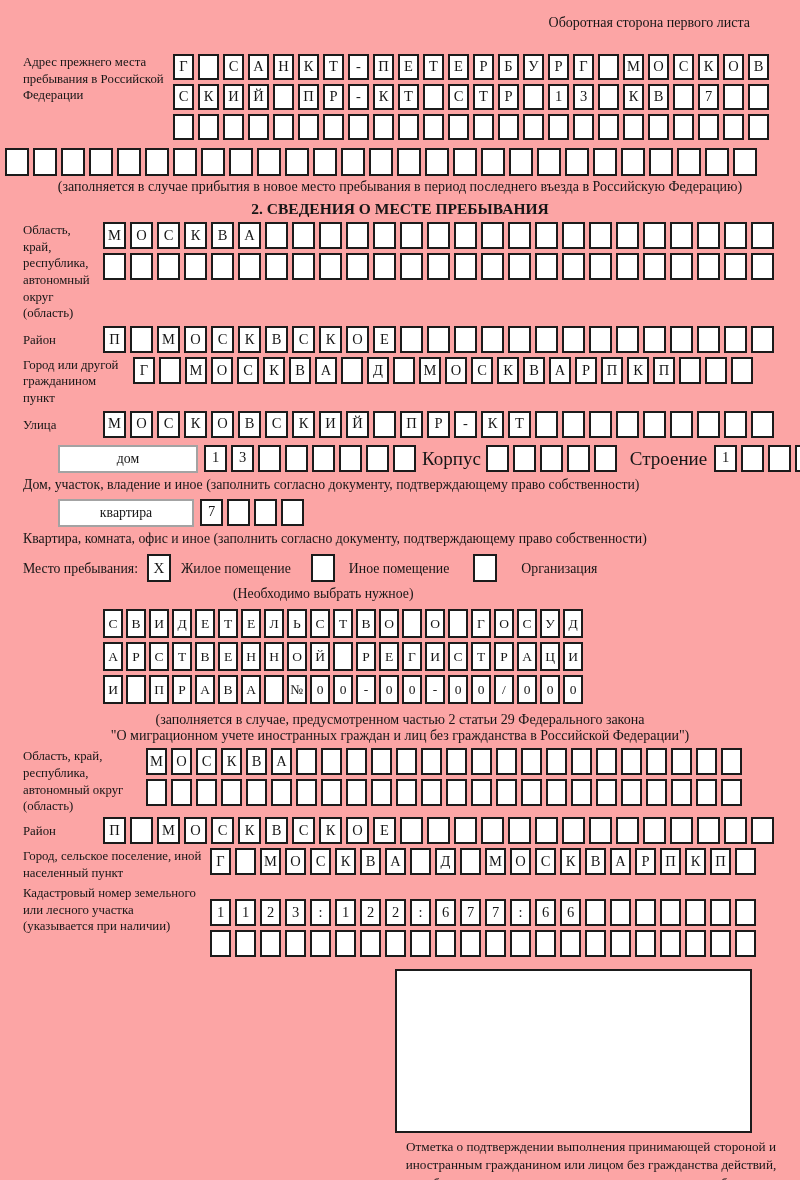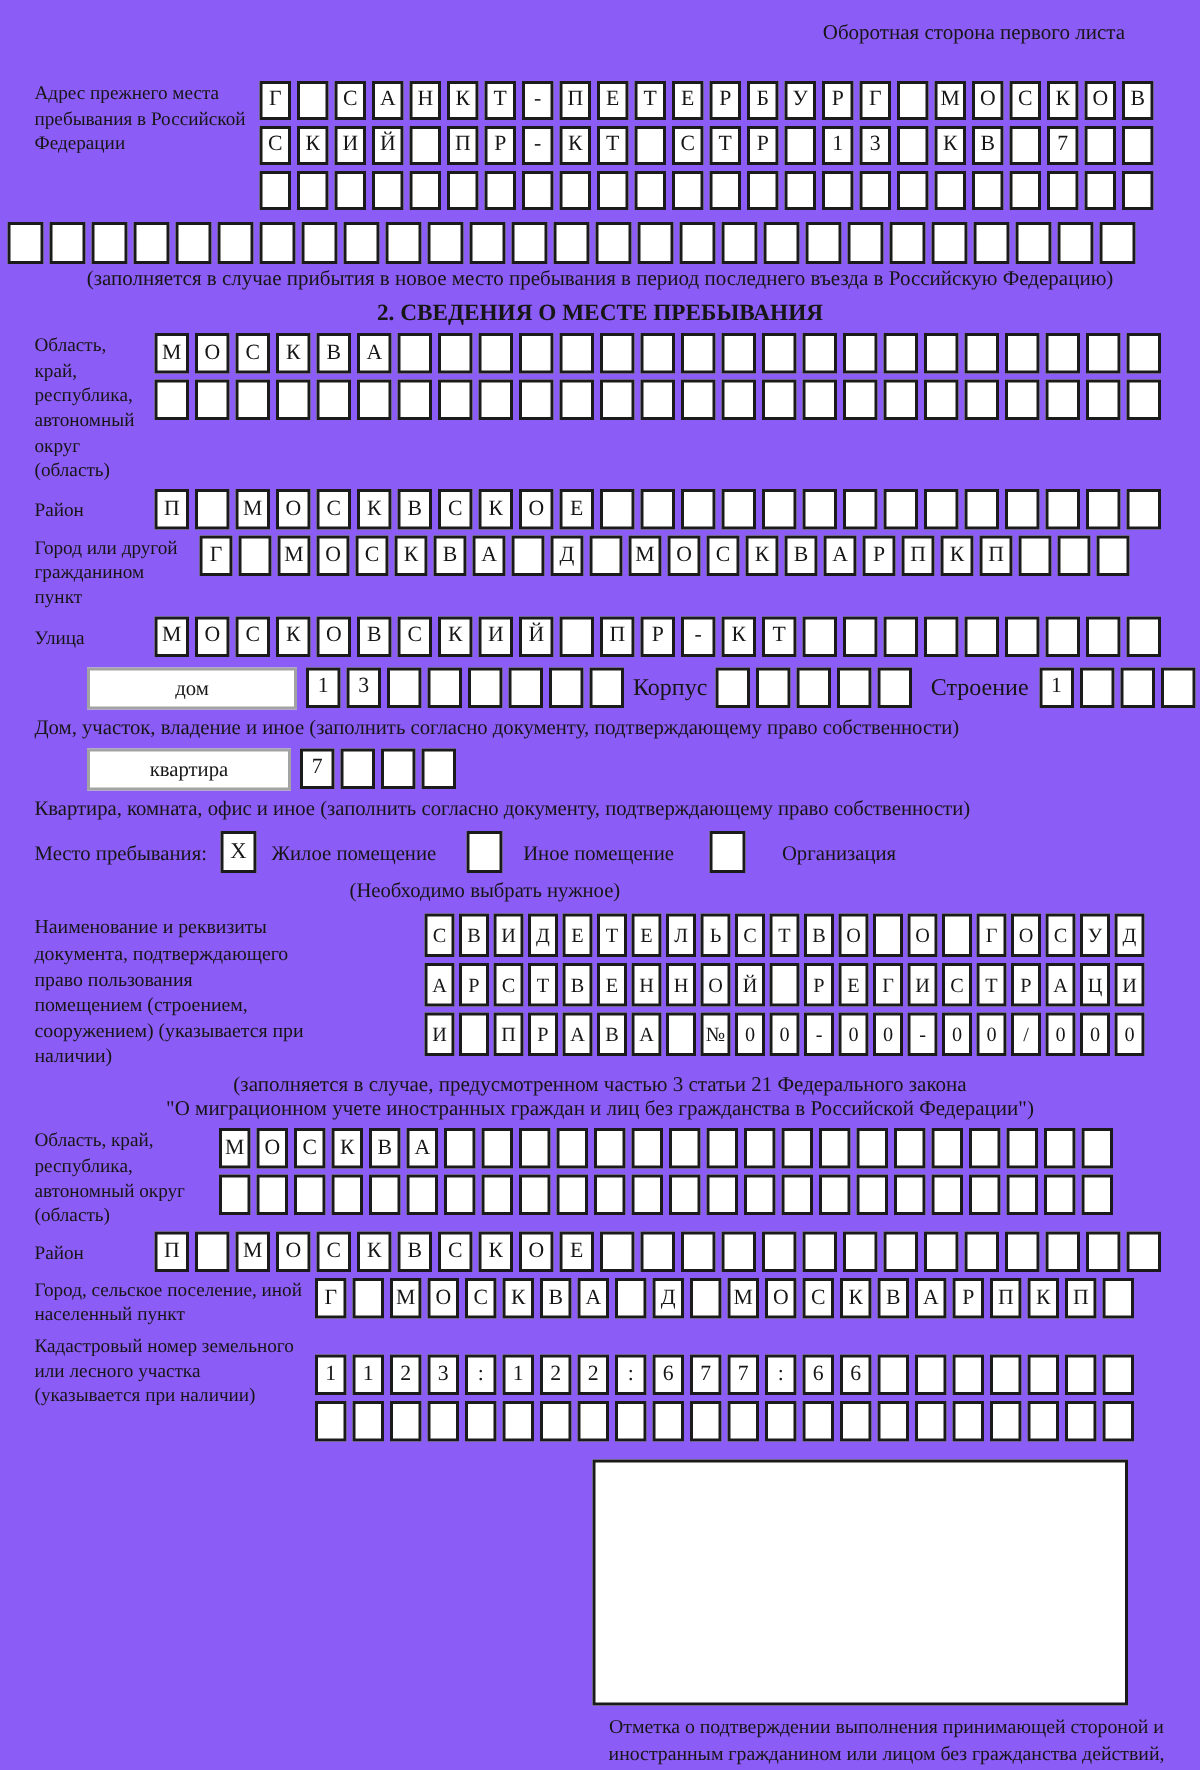--- a/index.html
+++ b/index.html
@@ -1,21 +1,21 @@
 <!DOCTYPE html>
 <html><head>
 <meta charset="utf-8">
 <style>
   html,body{margin:0;padding:0;background:#fff;}
   body{
     width:800px;height:1180px;
     font-family:"Liberation Serif","DejaVu Serif",serif;
     color:#161616;overflow:hidden;
   }
-  .page{position:relative;width:800px;height:1180px;background:#8b5cf6;}
+  .page{position:relative;width:800px;height:1180px;background:#fca5a5;}
   .header-note{padding:15px 50px 0 0;text-align:right;font-size:14px;}
   .lbl{font-size:12.8px;line-height:1.3;}
   .lbl14{font-size:13.8px;line-height:1.3;}
   .flexrow{display:flex;align-items:flex-start;}
   .cellcol > .cellrow{margin-bottom:4px;}
   .cellrow{display:flex;align-items:flex-start;}
   .cell{
     box-sizing:border-box;flex:none;background:#fff;
     border:2px solid #1b1b1b;
     display:flex;align-items:center;justify-content:center;
@@ -26,21 +26,21 @@
   .cg-b .cell{width:23px;height:27px;margin-right:4px;}
   .cg-c24 .cell{width:22px;height:27px;margin-right:4px;}
   .cg-doc .cell{width:20px;height:29px;margin-right:3px;font-size:13.5px;}
   .cg-low .cell{width:21px;height:27px;margin-right:4px;}
   .note-c{text-align:center;font-size:14px;}
   .sec-title{text-align:center;font-weight:bold;font-size:15.5px;}
   .widebox{
     box-sizing:border-box;border:2px solid #a3a3a3;height:28px;flex:none;
     display:flex;align-items:center;justify-content:center;font-size:13.8px;background:#fff;
   }
-  .inline-lbl{font-size:16px;line-height:28px;flex:none;text-align:right;}
+  .inline-lbl{font-size:19px;line-height:28px;flex:none;text-align:right;}
   .chk{
     box-sizing:border-box;width:24px;height:28px;flex:none;border:2px solid #1b1b1b;
     display:inline-flex;align-items:center;justify-content:center;font-size:15px;background:#fff;
   }
   .stay{display:flex;align-items:center;margin:7px 0 0 23px;}
   .stamp-box{
     box-sizing:border-box;margin:8px 0 0 395px;width:357px;height:164px;
     border:2px solid #1b1b1b;background:#fff;
   }
   .stamp-note{margin:5px 0 0 385px;width:412px;text-align:center;font-size:13.2px;line-height:1.35;}
@@ -366,21 +366,20 @@
     <span class="chk" style="margin-left:9px">X</span>
     <span class="lbl14" style="margin-left:10px">Жилое помещение</span>
     <span class="chk" style="margin-left:20px"></span>
     <span class="lbl14" style="margin-left:14px">Иное помещение</span>
     <span class="chk" style="margin-left:24px"></span>
     <span class="lbl14" style="margin-left:24px">Организация</span>
   </div>
   <div class="lbl14" style="margin:3px 0 0 233px">(Необходимо выбрать нужное)</div>
 
   <div class="flexrow" style="margin:6px 0 0 23px">
-    <div class="lbl" style="width:180px;flex:none;font-size:13.2px">Наименование и реквизиты документа, подтверждающего право пользования помещением (строением, сооружением) (указывается при наличии)</div>
     <div class="cellcol" style="margin-left:80px">
       <div class="cellrow cg-doc">
           <span class="cell">С</span>
           <span class="cell">В</span>
           <span class="cell">И</span>
           <span class="cell">Д</span>
           <span class="cell">Е</span>
           <span class="cell">Т</span>
           <span class="cell">Е</span>
           <span class="cell">Л</span>
@@ -440,21 +439,21 @@
           <span class="cell">0</span>
           <span class="cell">0</span>
           <span class="cell">/</span>
           <span class="cell">0</span>
           <span class="cell">0</span>
           <span class="cell">0</span>
         </div>
     </div>
   </div>
 
-  <div class="note-c" style="margin-top:4px">(заполняется в случае, предусмотренном частью 3 статьи 21 Федерального закона</div>
+  <div class="note-c" style="margin-top:4px">(заполняется в случае, предусмотренном частью 2 статьи 29 Федерального закона</div>
   <div class="note-c">"О миграционном учете иностранных граждан и лиц без гражданства в Российской Федерации")</div>
 
   <div class="flexrow" style="margin:4px 0 0 23px">
     <div class="lbl" style="width:115px;flex:none">Область, край, республика, автономный округ (область)</div>
     <div class="cellcol" style="margin-left:8px">
       <div class="cellrow cg-low">
           <span class="cell">М</span>
           <span class="cell">О</span>
           <span class="cell">С</span>
           <span class="cell">К</span>

